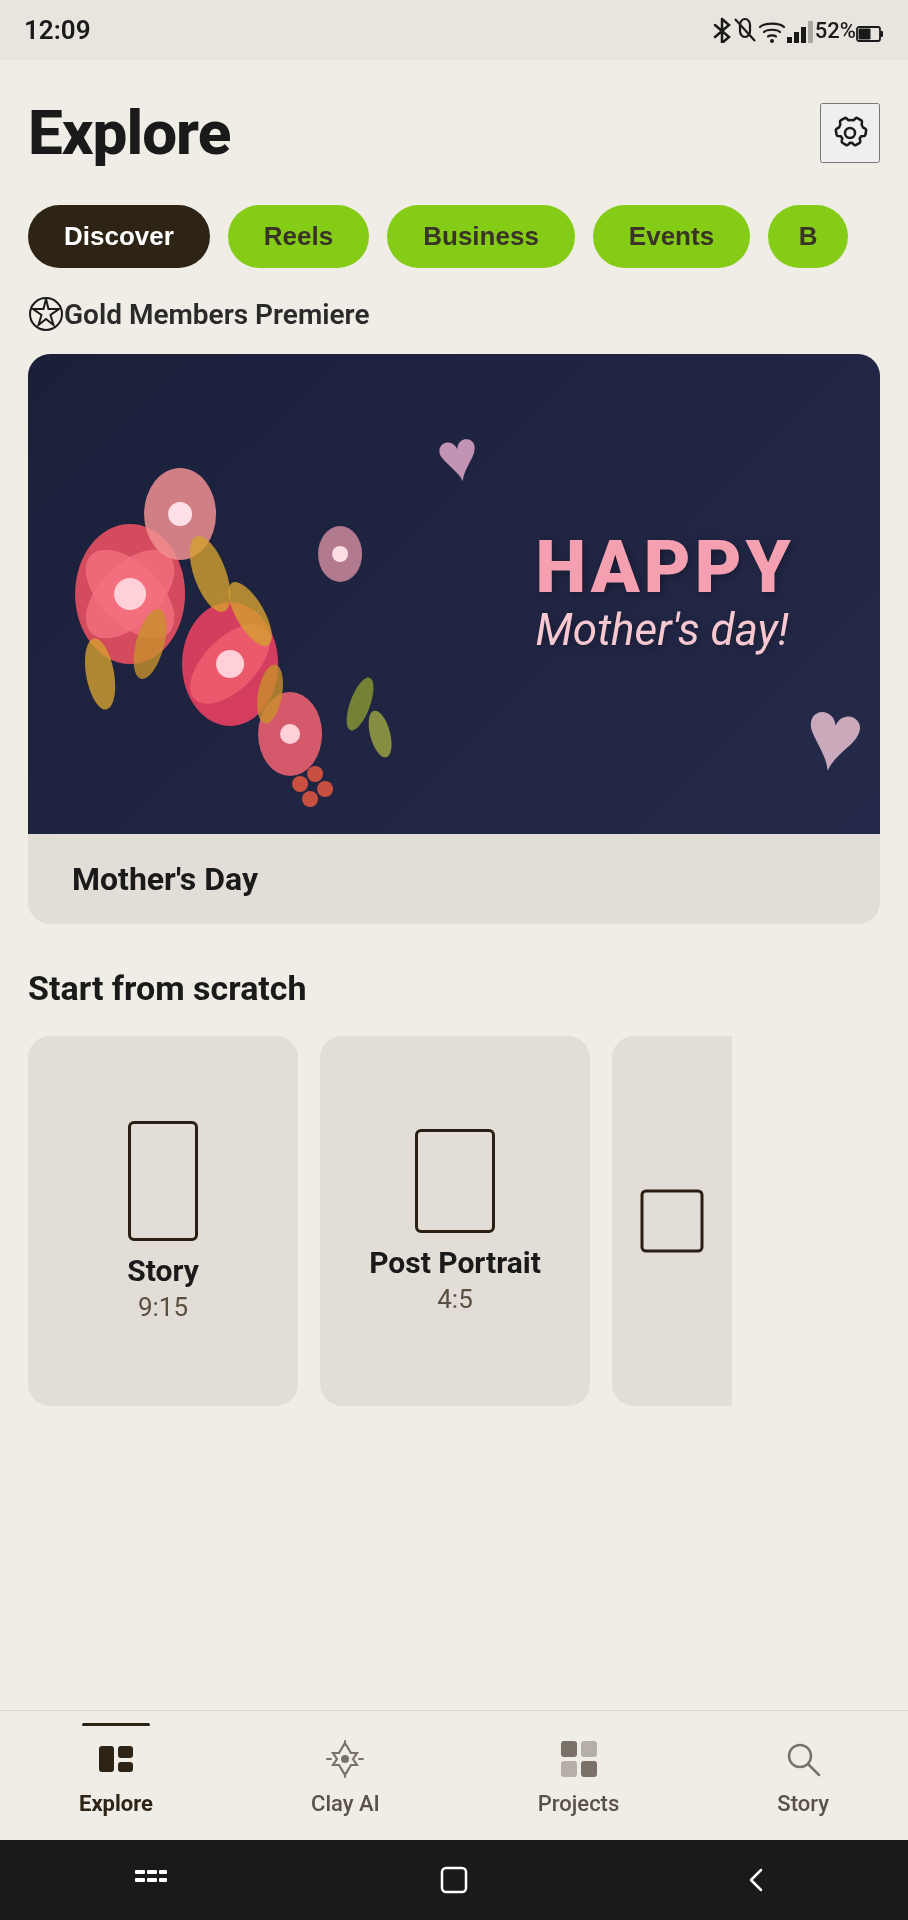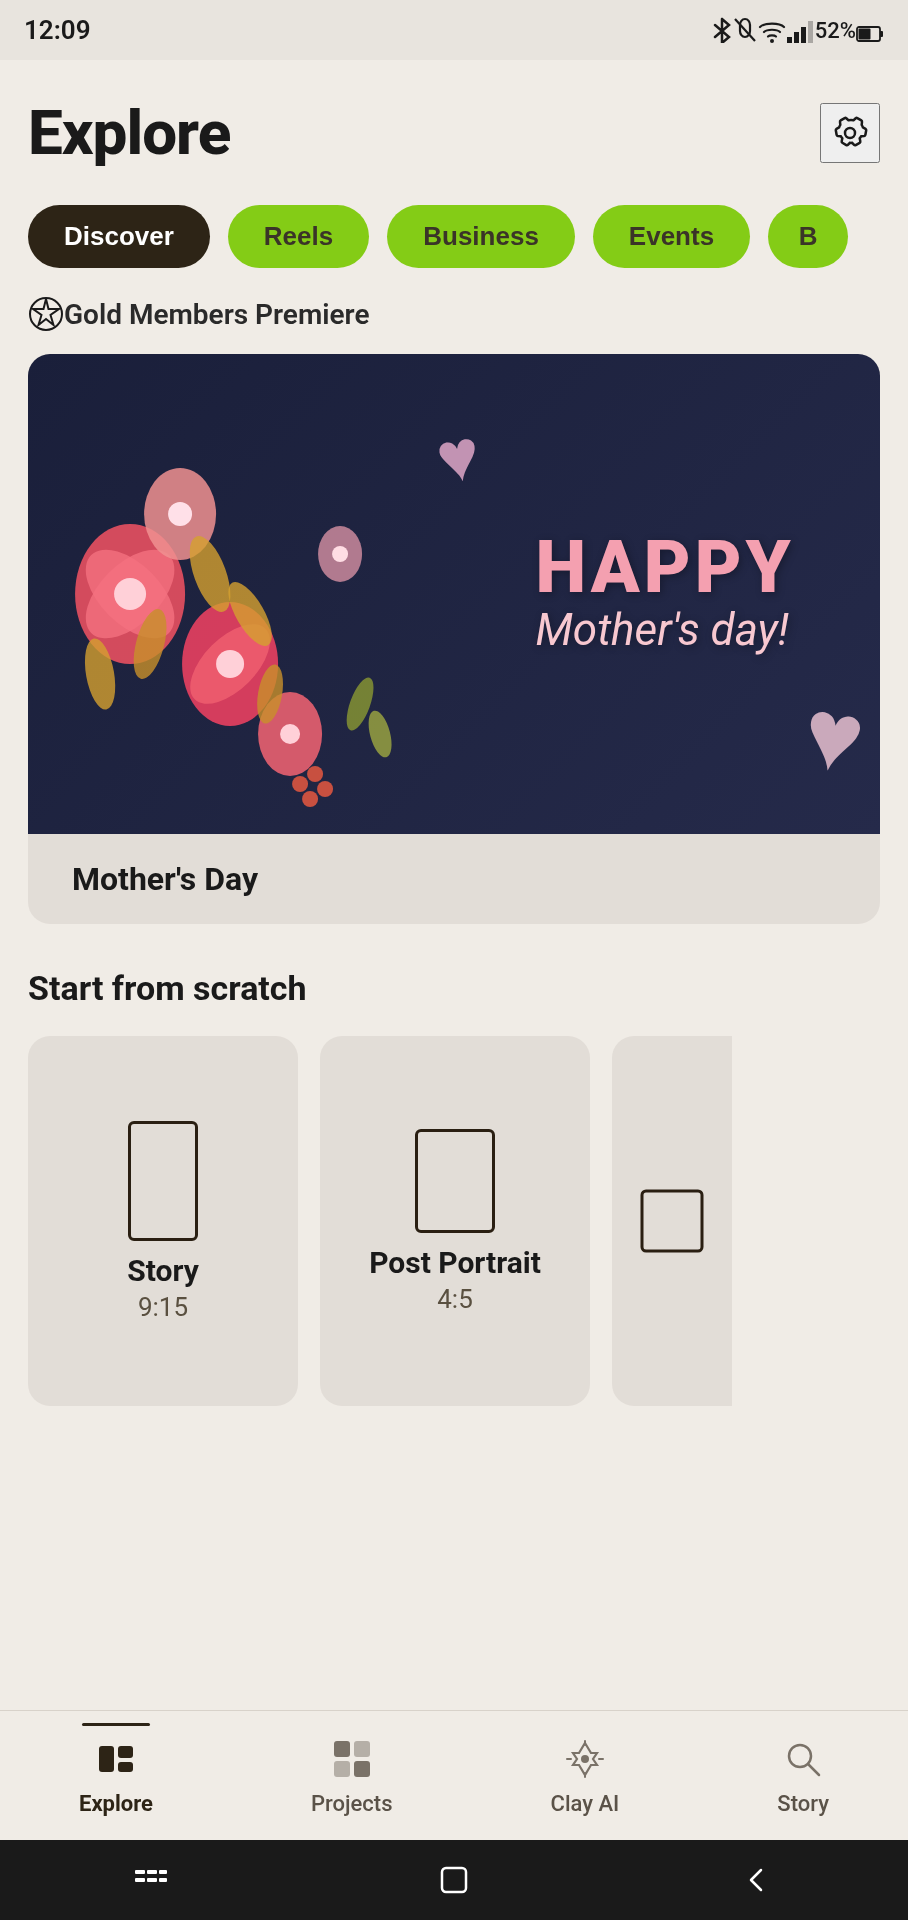--- a/index.html
+++ b/index.html
@@ -497,38 +497,38 @@
         <rect x="23" y="8" width="15" height="12" rx="3" fill="#2d2416"></rect>
         <rect x="23" y="24" width="15" height="10" rx="3" fill="#2d2416"></rect>
       </svg>
     </div>
     <span class="nav-label">Explore</span>
   </div>
 
   <div class="nav-item">
     <div class="nav-icon">
       <svg width="44" height="44" viewBox="0 0 44 44" fill="none">
+        <path d="M22 6L28 16H34L30 22L34 28H28L22 38L16 28H10L14 22L10 16H16L22 6Z" stroke="#7a7268" stroke-width="2.2" fill="none"></path>
+        <circle cx="22" cy="22" r="4" fill="#7a7268"></circle>
+        <path d="M22 4V8M22 36V40M4 22H8M36 22H40" stroke="#7a7268" stroke-width="2" stroke-linecap="round"></path>
+      </svg>
+    </div>
+    <span class="nav-label">Clay AI</span>
+  </div>
+
+  <div class="nav-item">
+    <div class="nav-icon">
+      <svg width="44" height="44" viewBox="0 0 44 44" fill="none">
         <rect x="4" y="4" width="16" height="16" rx="3" fill="#7a7268"></rect>
         <rect x="24" y="4" width="16" height="16" rx="3" fill="#7a7268" opacity="0.5"></rect>
         <rect x="4" y="24" width="16" height="16" rx="3" fill="#7a7268" opacity="0.5"></rect>
         <rect x="24" y="24" width="16" height="16" rx="3" fill="#7a7268"></rect>
       </svg>
     </div>
     <span class="nav-label">Projects</span>
-  </div>
-
-  <div class="nav-item">
-    <div class="nav-icon">
-      <svg width="44" height="44" viewBox="0 0 44 44" fill="none">
-        <path d="M22 6L28 16H34L30 22L34 28H28L22 38L16 28H10L14 22L10 16H16L22 6Z" stroke="#7a7268" stroke-width="2.2" fill="none"></path>
-        <circle cx="22" cy="22" r="4" fill="#7a7268"></circle>
-        <path d="M22 4V8M22 36V40M4 22H8M36 22H40" stroke="#7a7268" stroke-width="2" stroke-linecap="round"></path>
-      </svg>
-    </div>
-    <span class="nav-label">Clay AI</span>
   </div>
 
   <div class="nav-item">
     <div class="nav-icon">
       <svg width="44" height="44" viewBox="0 0 44 44" fill="none">
         <circle cx="19" cy="19" r="11" stroke="#7a7268" stroke-width="2.5"></circle>
         <path d="M27.5 27.5L38 38" stroke="#7a7268" stroke-width="2.5" stroke-linecap="round"></path>
       </svg>
     </div>
     <span class="nav-label">Story</span>

